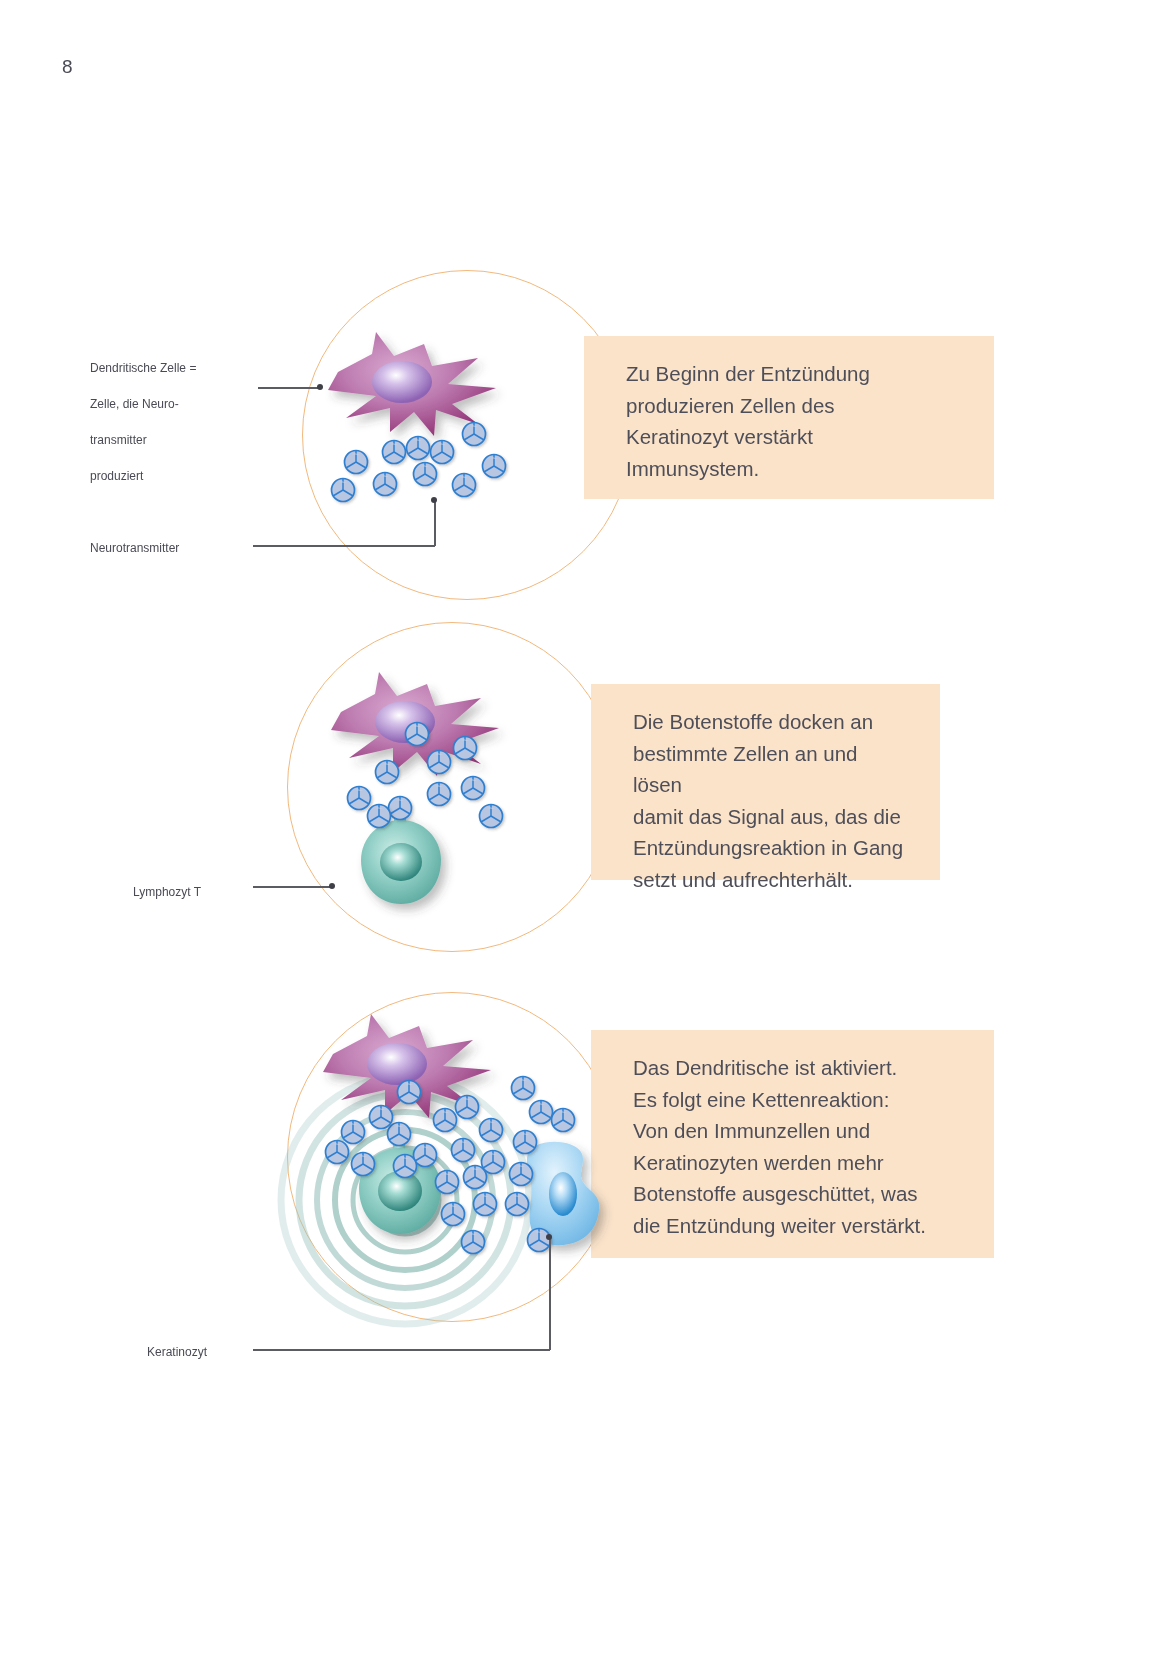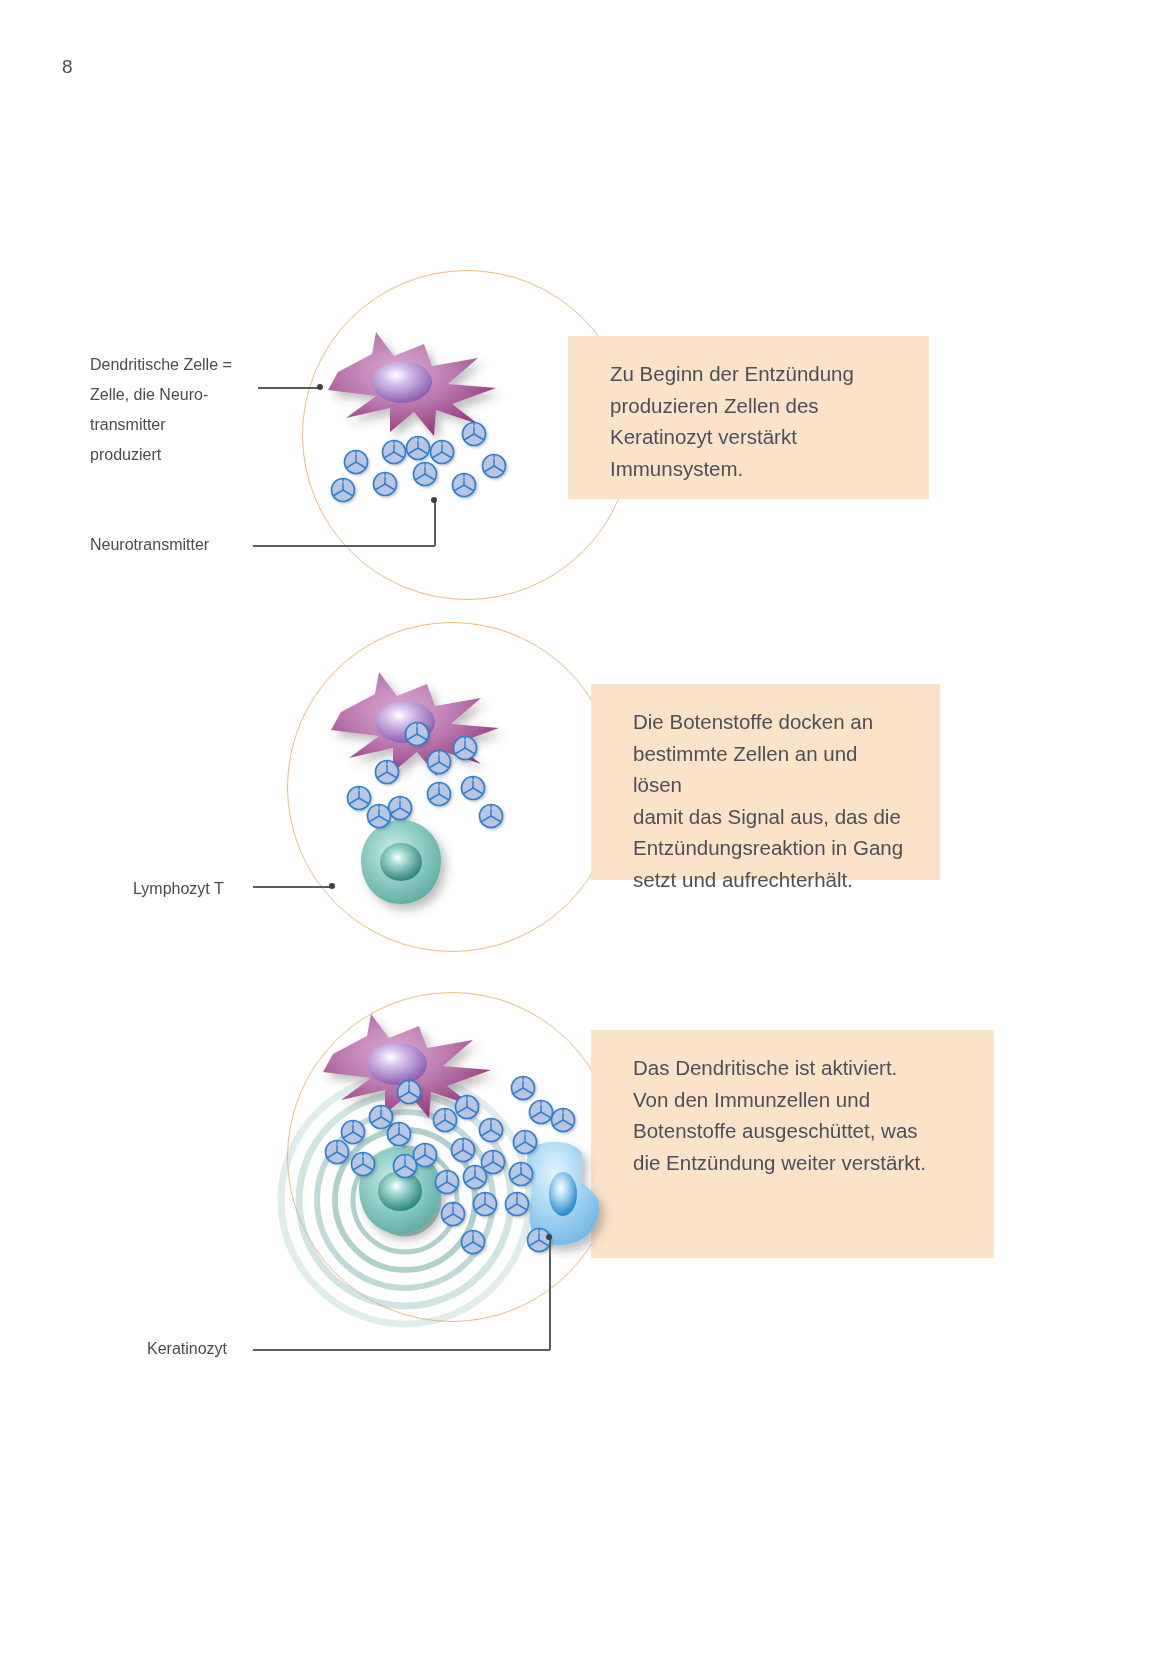--- a/index.html
+++ b/index.html
@@ -64,22 +64,22 @@
     font-size: 20.5px;
     line-height: 31.5px;
     box-sizing: border-box;
     padding: 22px 28px 22px 42px;
   }
   .callout p { margin: 0; }
 
   
   .label {
     position: absolute;
-    font-size: 16px;
-    line-height: 30px;
+    font-size: 12px;
+    line-height: 36px;
     color: #4a4a55;
     white-space: pre-line;
   }
 
   .leader {
     position: absolute;
     height: 1.5px;
     background: #5b5b64;
   }
   .leader-v {
@@ -161,21 +161,21 @@
                  L 18,86 L 48,64 L 0,58 Z" fill="url(#gDend)"></path>
         <ellipse cx="74" cy="50" rx="30" ry="21" fill="url(#gNuc)"></ellipse>
       </g>
     </defs>
   </svg>
 
   <div class="panel" style="top:0;height:640px;">
 
     <div class="circle" style="left:302px; top:270px; width:330px; height:330px;"></div>
 
-    <div class="callout" style="left:568px; top:336px; width:361px; height:163px;">
+    <div class="callout" style="left:584px; top:336px; width:410px; height:163px;">
       <p>Zu Beginn der Entzündung</p>
       <p>produzieren Zellen des</p>
       <p>Keratinozyt verstärkt</p>
       <p>Immunsystem.</p>
     </div>
 
     <div class="illus" style="left:302px; top:270px;">
       <svg width="340" height="340" viewBox="0 0 340 340" aria-hidden="true">
         <g transform="translate(26,62)" filter="url(#softShadow)">
           <use href="#dendriticCell"></use>
@@ -254,21 +254,23 @@
     <div class="leader" style="left:253px; top:886px; width:78px;"></div>
     <div class="dot" style="left:329px; top:883px;"></div>
   </div>
 
   <div class="panel" style="top:0;height:1420px;">
 
     <div class="circle" style="left:287px; top:992px; width:330px; height:330px;"></div>
 
     <div class="callout" style="left:591px; top:1030px; width:403px; height:228px;">
       <p>Das Dendritische ist aktiviert.</p>
+      <p>Es folgt eine Kettenreaktion:</p>
       <p>Von den Immunzellen und</p>
+      <p>Keratinozyten werden mehr</p>
       <p>Botenstoffe ausgeschüttet, was</p>
       <p>die Entzündung weiter verstärkt.</p>
     </div>
 
     <div class="illus" style="left:277px; top:992px;">
       <svg width="360" height="350" viewBox="0 0 360 350" aria-hidden="true">
 
         <g fill="none" stroke="#9cc4bf" stroke-opacity="0.8">
           <circle cx="128" cy="208" r="34" stroke-width="5"></circle>
           <circle cx="128" cy="208" r="52" stroke-width="5"></circle>

